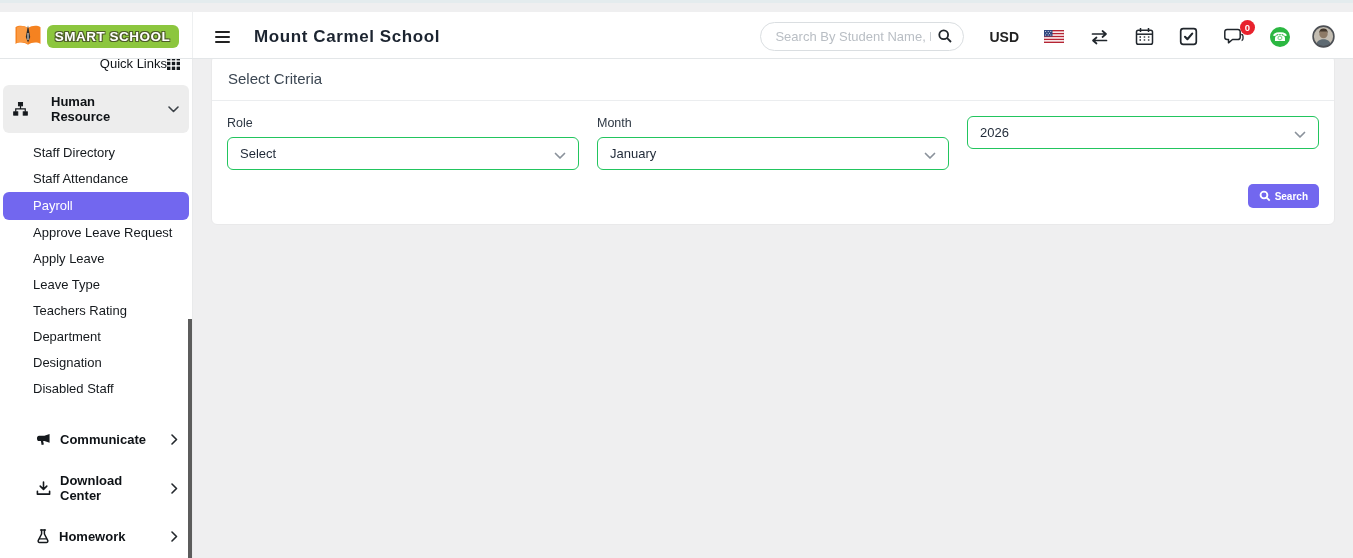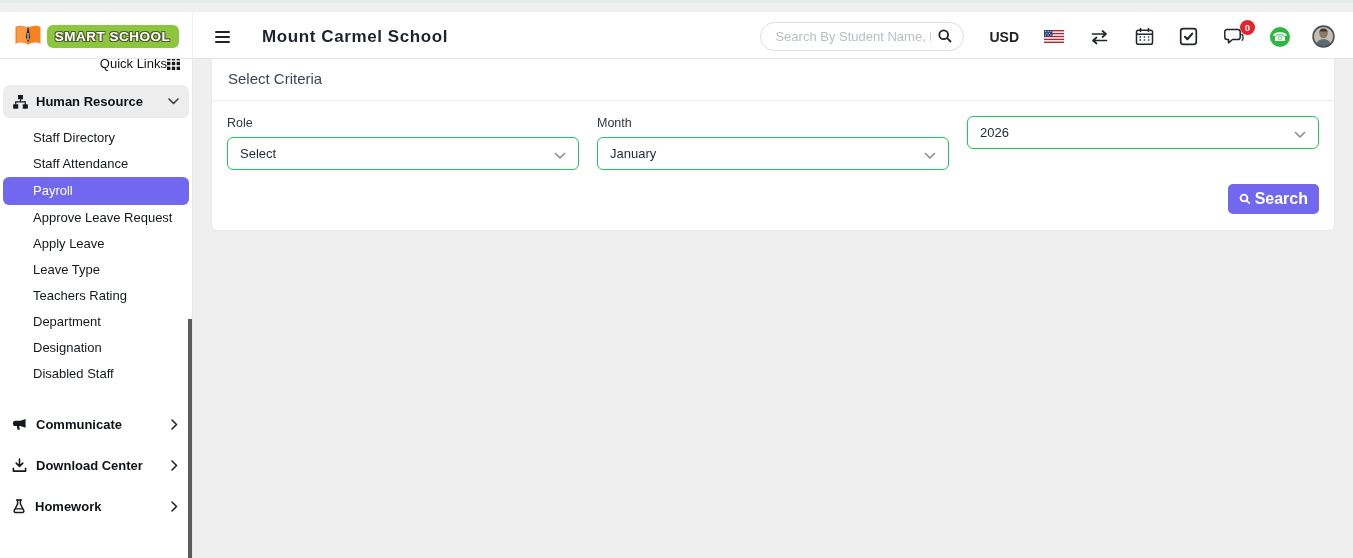--- a/index.html
+++ b/index.html
@@ -10,21 +10,21 @@
   .top-strip { position:absolute; top:0; left:0; width:100%; height:3px; background:#e4ecee; z-index:30; }
   .header { position:absolute; top:12px; left:0; width:100%; height:47px; background:#fff;
             border-bottom:1px solid #e3e6e8; display:flex; align-items:center; z-index:20; }
   .logo-box { width:193px; height:100%; display:flex; align-items:center; justify-content:center;
               gap:4px; border-right:1px solid #eef0f1; padding-top:3px; }
   .logo-badge { background:#8cc63e; color:#fff; font-weight:bold; font-size:13.5px; letter-spacing:.5px;
                 padding:4px 9px 4px 8px; border-radius:6px; white-space:nowrap;
                 text-shadow:-1px -1px 0 #4e5d2a, 1px -1px 0 #4e5d2a, -1px 1px 0 #4e5d2a, 1px 1px 0 #4e5d2a; }
   .hamburger { margin-left:22px; display:flex; flex-direction:column; gap:3px; cursor:pointer; padding-top:3px; }
   .hamburger span { display:block; width:15px; height:2px; background:#222; border-radius:1px; }
-  .school-title { margin-left:32px; font-size:17px; font-weight:bold; color:#1c2430; letter-spacing:.6px; padding-top:3px; }
+  .school-title { margin-left:24px; font-size:17px; font-weight:bold; color:#1c2430; letter-spacing:.6px; padding-top:3px; }
   .header-right { margin-left:auto; display:flex; align-items:center; gap:25px; padding-right:18px; padding-top:3px; }
   .search-pill { position:relative; width:204px; height:29px; }
   .search-pill input { width:100%; height:100%; border:1px solid #dadee1; border-radius:15px;
                        padding:0 32px 0 14px; font-size:13px; color:#444; outline:none;
                        font-family:"Liberation Sans", sans-serif; }
   .search-pill input::placeholder { color:#b9bec4; }
   .search-pill .mag { position:absolute; right:11px; top:6px; }
   .currency { font-size:14px; font-weight:bold; color:#222; }
   .hicon { display:flex; align-items:center; justify-content:center; cursor:pointer; position:relative; }
   .chat-badge { position:absolute; top:-7px; right:-10px; background:#e8222d; color:#fff; font-size:9.5px;
@@ -33,47 +33,47 @@
   .wa-circle { width:20px; height:20px; border-radius:50%; background:#2bb741; color:#fff;
                display:flex; align-items:center; justify-content:center; font-size:12px; line-height:1; }
 
   
   .sidebar { position:absolute; top:47px; left:0; width:193px; height:511px; background:#fff;
              border-right:1px solid #e9eaeb; z-index:10; overflow:hidden; }
   .side-row { display:flex; align-items:center; padding:9px 12px; font-size:13px; color:#101418; }
   .session-row { padding-top:12px; }
   .quick-row { justify-content:flex-end; cursor:pointer;margin-left:44px; }
   .menu-head { background:#ededed; border-radius:6px; margin:5px 3px 4px 3px; padding:9px 10px;
-               display:flex; align-items:center; gap:8px; font-size:13px; font-weight:bold;
+               display:flex; align-items:center; gap:23px; font-size:13px; font-weight:bold;
                color:#0e1216; cursor:pointer; }
   .menu-head .chev { margin-left:auto; }
   .submenu { padding:3px 0 0 0; }
   .sub-item { font-size:13px; color:#15191d; padding:6px 10px 6px 30px; margin:0 3px; cursor:pointer;
               border-radius:6px; line-height:14px; }
   .sub-item.active { background:#7267ef; color:#fff; padding-top:7px; padding-bottom:7px; }
   .section-group { margin-top:17px; }
   .section-row { display:flex; align-items:center; gap:9px; padding:13px 14px 13px 12px; font-size:13px;
-                 font-weight:bold; color:#0e1216; cursor:pointer; }
+                 font-weight:bold; color:#0e1216; cursor:pointer;margin-left:24px; }
   .section-row .chev { margin-left:auto; }
   .side-scrollthumb { position:absolute; right:-1px; top:272px; width:5px; height:239px; background:#5c5c5c; }
   .partial-item { position:absolute; left:0; top:507px; width:100%; }
 
   
   .main { position:absolute; top:47px; left:193px; width:1160px; height:511px; background:#efeff0;
           padding:8px 18px 0 18px; }
   .panel { background:#fff; border:1px solid #e9e9ea; border-radius:6px; }
   .panel-title { font-size:15px; color:#3b4652; padding:14px 16px 13px 16px; border-bottom:1px solid #ebedef; }
   .form-grid { display:grid; grid-template-columns:1fr 1fr 1fr; gap:18px; padding:15px 15px 0 15px; }
   .field-label { font-size:12.5px; color:#2d3743; margin-bottom:7px; }
   .select-box { height:33px; border:1px solid #22c55e; border-radius:6px; background:#fff;
                 display:flex; align-items:center; padding:0 12px; font-size:13px; color:#1f2937;
                 cursor:pointer; position:relative; }
   .select-box .chev { position:absolute; right:12px; top:10px; }
   .btn-row { display:flex; justify-content:flex-end; padding:14px 15px 16px 15px; }
-  .search-btn { background:#7267ef; color:#fff; border:none; border-radius:5px; font-size:16px;
+  .search-btn { background:#7267ef; color:#fff; border:none; border-radius:5px; font-size:10px;
                 font-weight:bold; padding:6px 11px; display:flex; align-items:center; gap:4px;
                 cursor:pointer; font-family:"Liberation Sans", sans-serif; }
 </style>
 </head>
 <body>
 
 <div class="top-strip"></div>
 
 <div class="header">
   <div class="logo-box">

